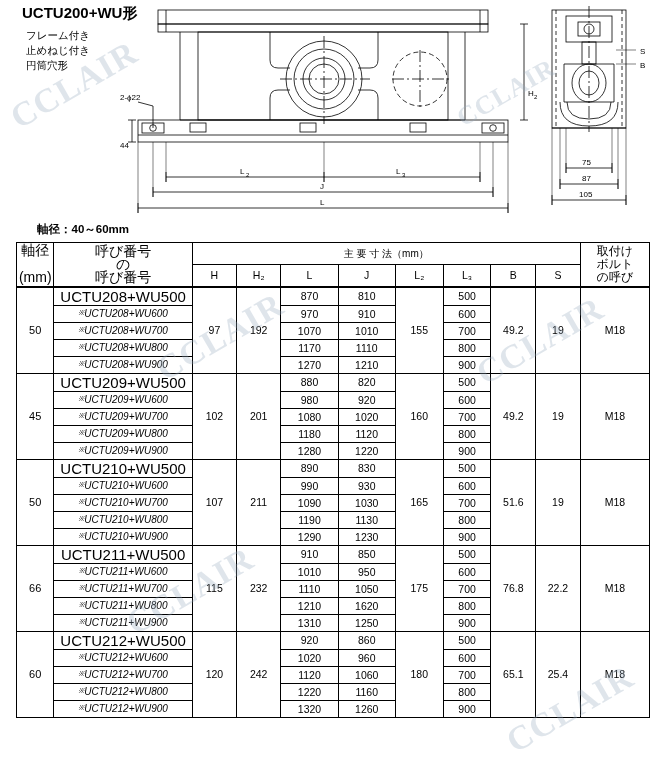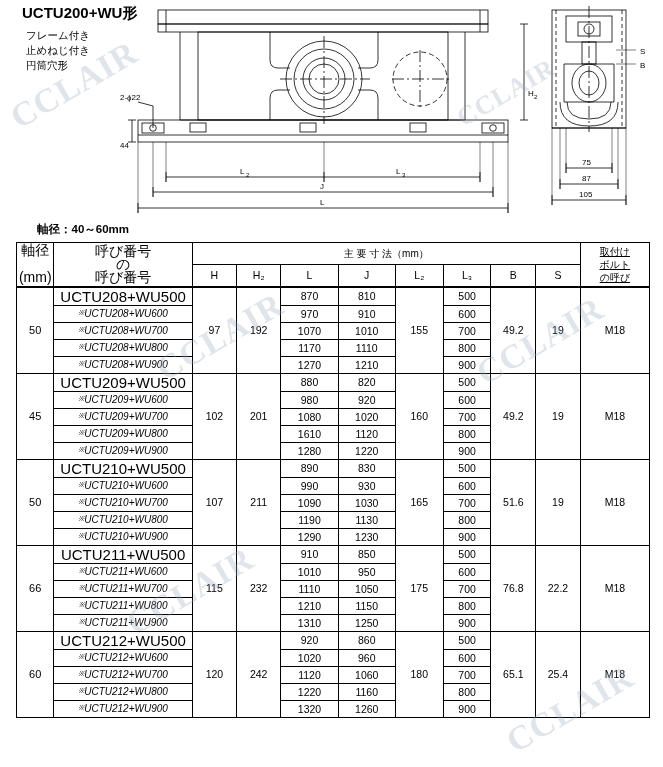--- a/index.html
+++ b/index.html
@@ -42,21 +42,21 @@
   }
   table.spec td,table.spec th{
     border:1px solid #000;
     text-align:center;
     vertical-align:middle;
     padding:0;
     font-weight:normal;
   }
   table.spec .thickb{border-bottom:2px solid #000;}
   .hdr{font-size:14px;line-height:13px;}
-  .hdr-small{font-size:10px;text-decoration:underline;}
+  .hdr-small{font-size:12px;}
   .unit-name{font-size:15px;font-weight:bold;text-align:left;padding-left:10px;}
   .unit-name-i{font-size:10px;font-style:italic;text-align:left;padding-left:10px;}
   .mark{font-size:7px;vertical-align:2px;}
   .dim{font-size:10.5px;}
   .bold-d{font-size:11px;font-weight:bold;}
   .grp-sep td{border-top:1.6px solid #000;}
 
   
   .wm{
     position:absolute;
@@ -321,21 +321,21 @@
           <td class="dim">600</td>
         </tr>
         <tr style="height: 17px;">
           <td class="unit-name-i"><span class="mark">※</span>UCTU209+WU700</td>
           <td class="dim">1080</td>
           <td class="dim">1020</td>
           <td class="dim">700</td>
         </tr>
         <tr style="height: 17px;">
           <td class="unit-name-i"><span class="mark">※</span>UCTU209+WU800</td>
-          <td class="dim">1610</td>
+          <td class="dim">1180</td>
           <td class="dim">1120</td>
           <td class="dim">800</td>
         </tr>
         <tr style="height: 17px;">
           <td class="unit-name-i"><span class="mark">※</span>UCTU209+WU900</td>
           <td class="dim">1280</td>
           <td class="dim">1220</td>
           <td class="dim">900</td>
         </tr>
         <tr class="grp-sep" style="height: 17px;">
@@ -396,21 +396,21 @@
         </tr>
         <tr style="height: 17px;">
           <td class="unit-name-i"><span class="mark">※</span>UCTU211+WU700</td>
           <td class="dim">1110</td>
           <td class="dim">1050</td>
           <td class="dim">700</td>
         </tr>
         <tr style="height: 17px;">
           <td class="unit-name-i"><span class="mark">※</span>UCTU211+WU800</td>
           <td class="dim">1210</td>
-          <td class="dim">1150</td>
+          <td class="dim">1620</td>
           <td class="dim">800</td>
         </tr>
         <tr style="height: 17px;">
           <td class="unit-name-i"><span class="mark">※</span>UCTU211+WU900</td>
           <td class="dim">1310</td>
           <td class="dim">1250</td>
           <td class="dim">900</td>
         </tr>
         <tr class="grp-sep" style="height: 17px;">
           <td class="bold-d" rowspan="5">60</td>

